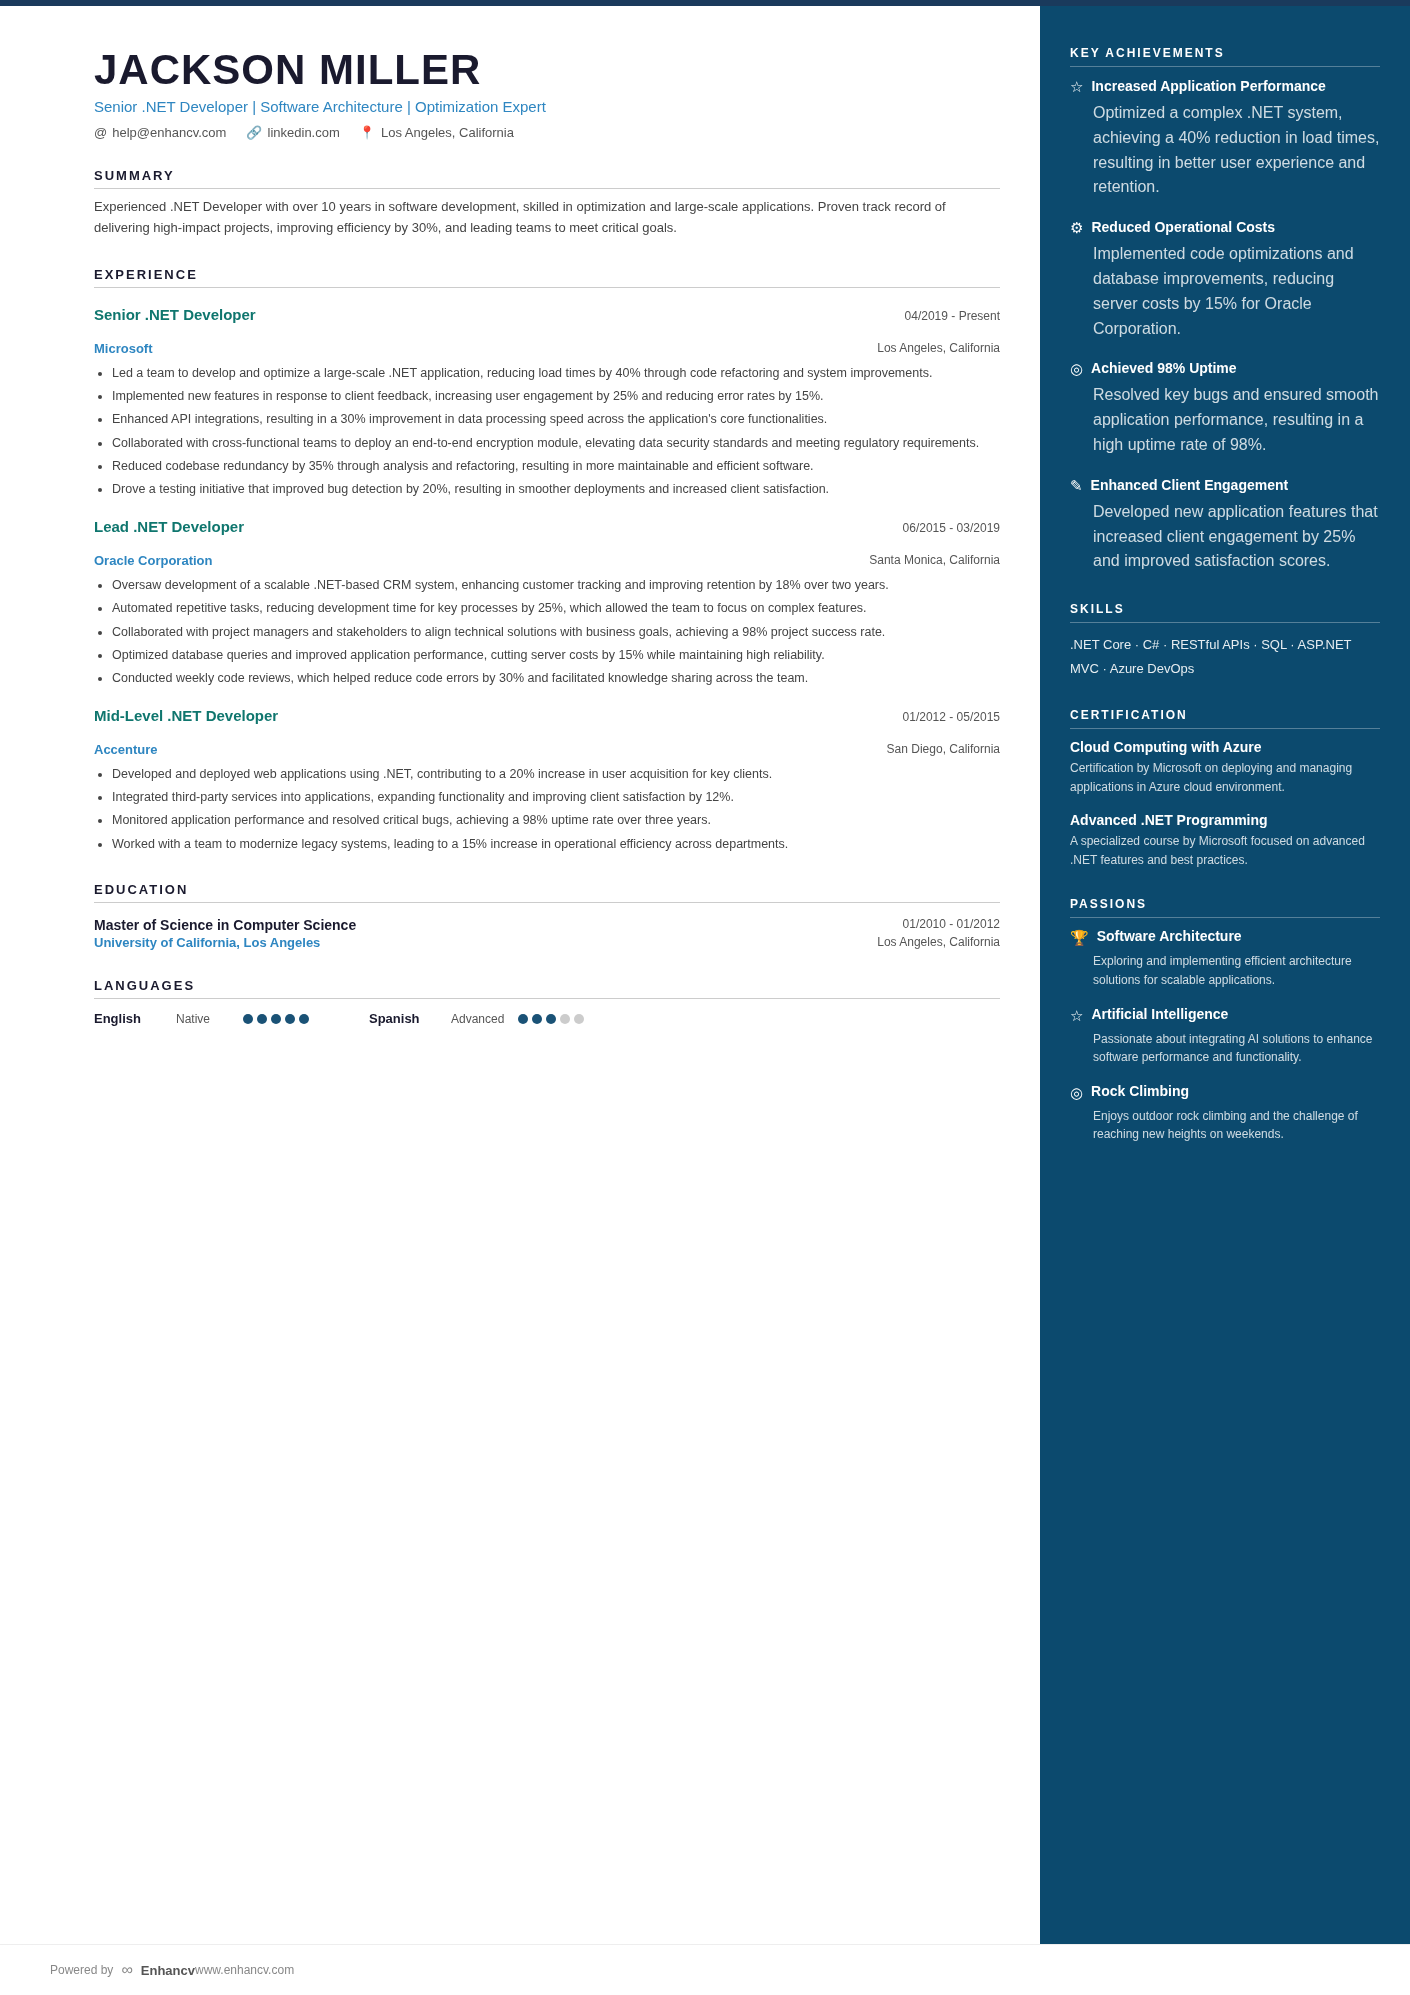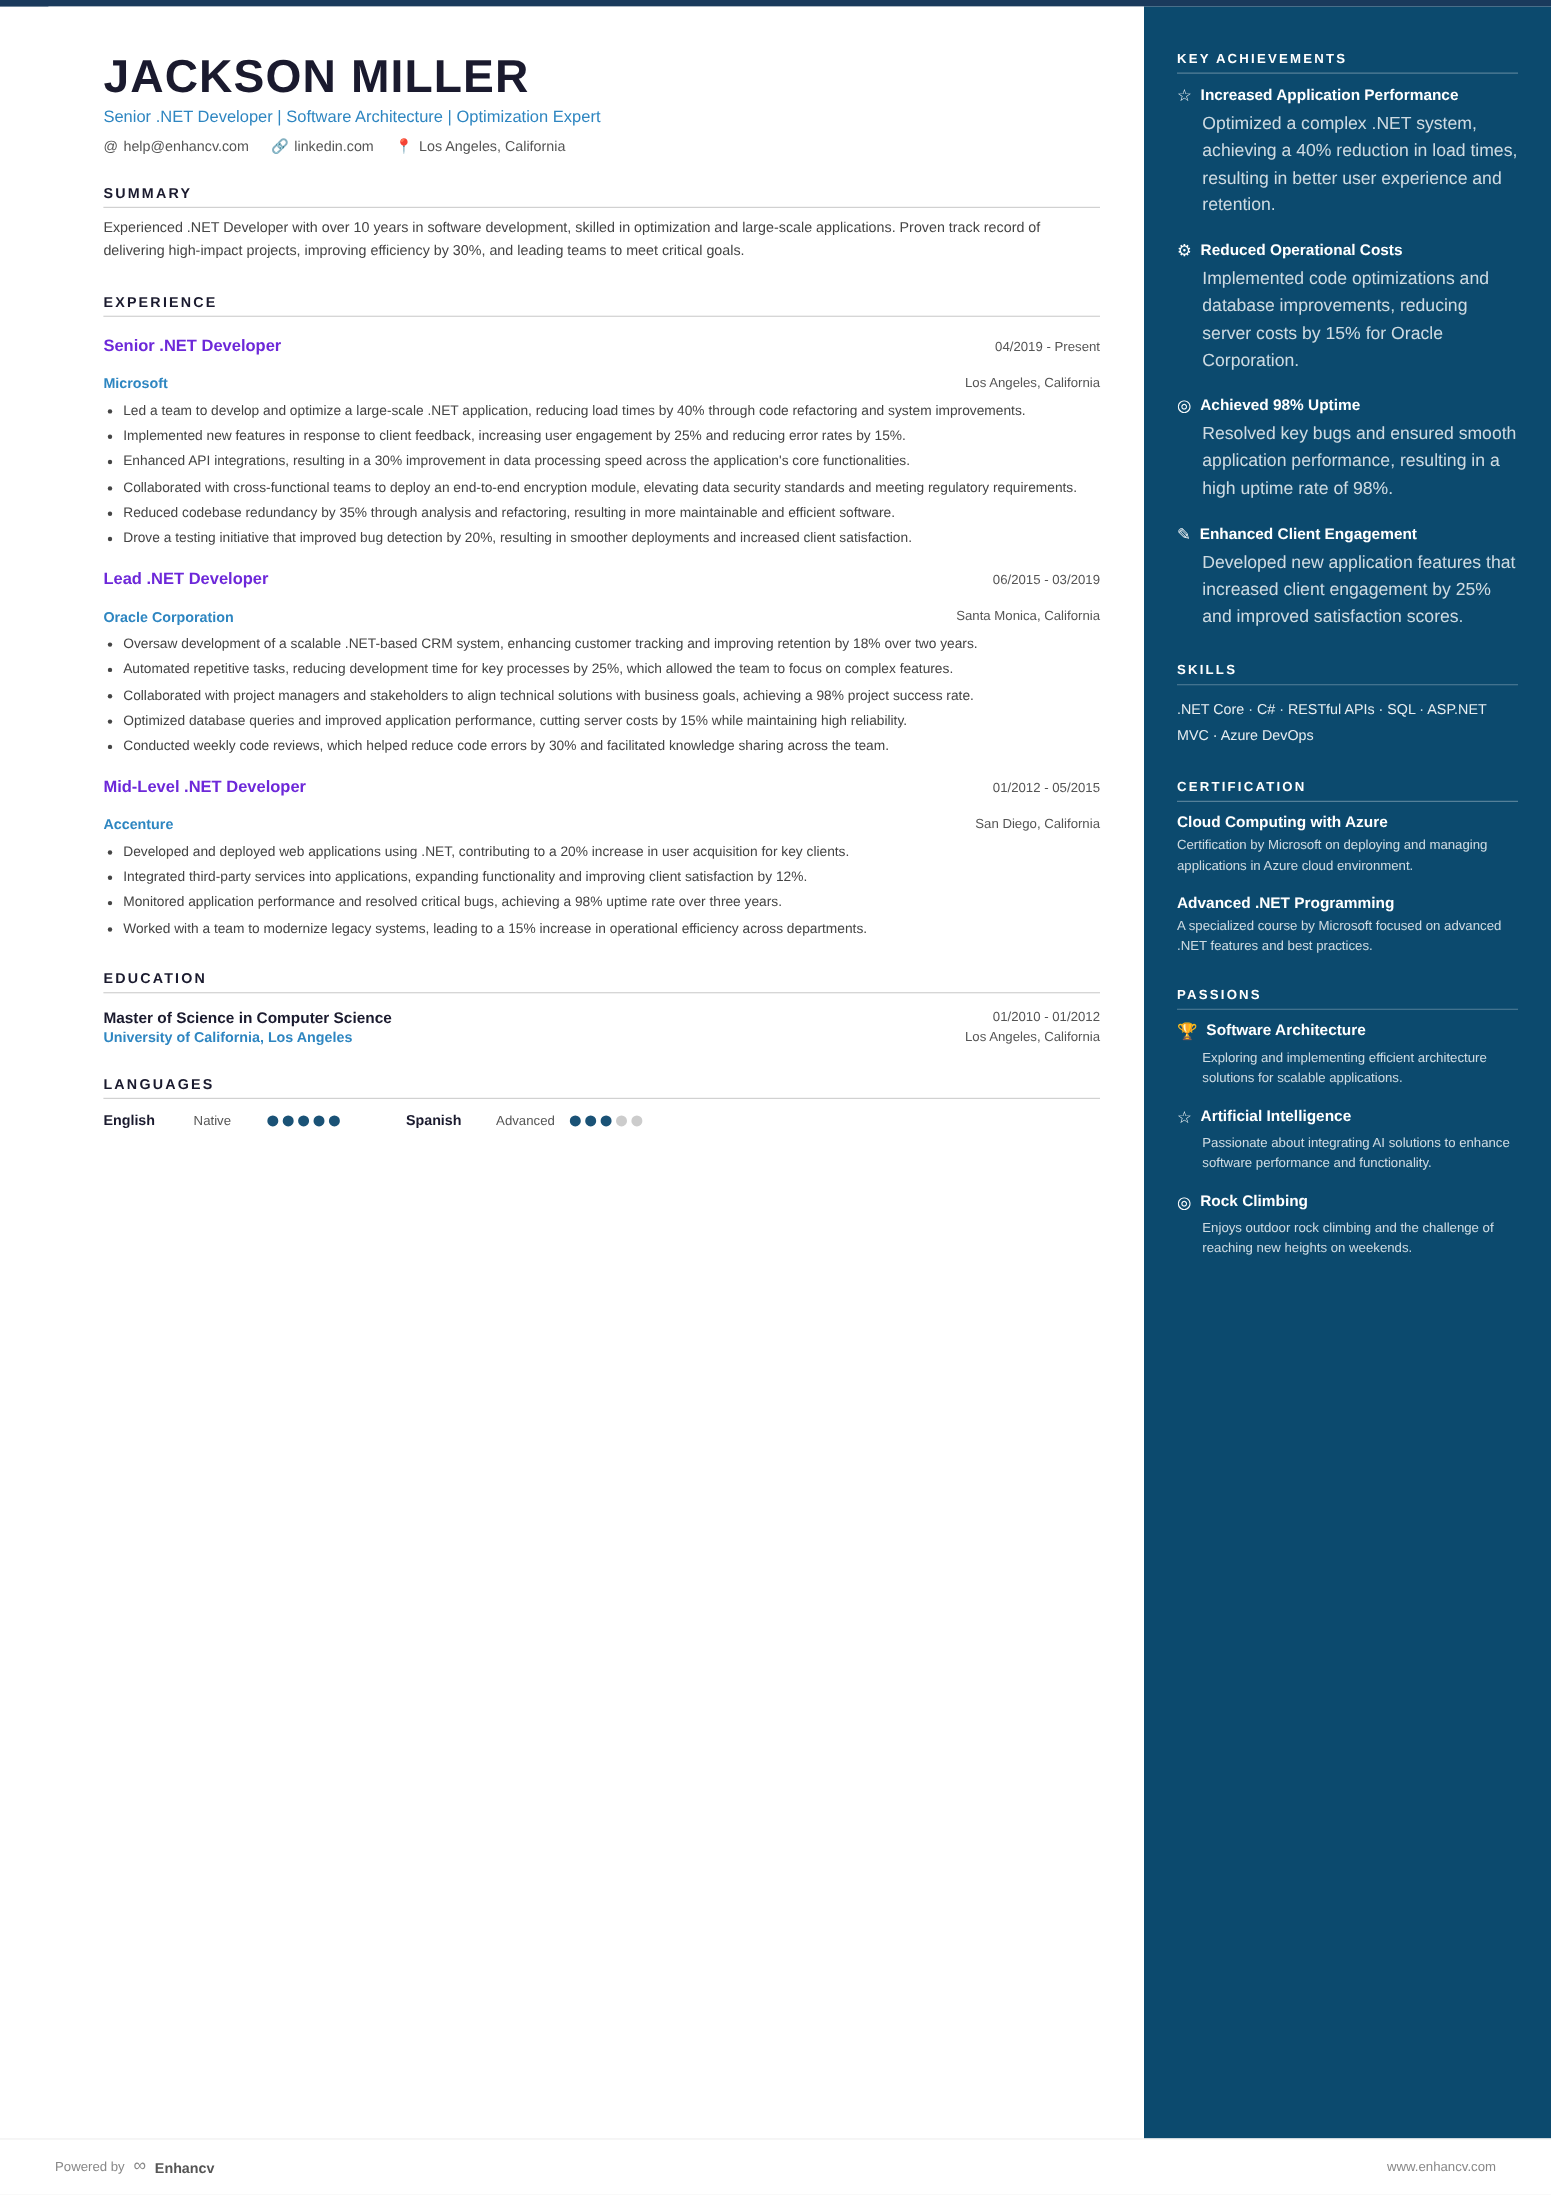--- a/index.html
+++ b/index.html
@@ -86,21 +86,21 @@
       margin-top: 18px;
     }
     .exp-header {
       display: flex;
       justify-content: space-between;
       align-items: baseline;
     }
     .exp-title {
       font-size: 15px;
       font-weight: 700;
-      color: #6d28d9;
+      color: #0f766e;
     }
     .exp-date {
       font-size: 12px;
       color: #555;
     }
     .exp-sub {
       display: flex;
       justify-content: space-between;
       margin-top: 18px;
     }
@@ -185,21 +185,20 @@
       width: 10px;
       height: 10px;
       border-radius: 50%;
     }
     .dot-filled { background: #1a5276; }
     .dot-empty { background: #ccc; }
     
     .footer {
       padding: 16px 50px;
       display: flex;
-      justify-content: space-between;
       align-items: center;
       border-top: 1px solid #eee;
       font-size: 12px;
       color: #888;
     }
     .footer-left {
       display: flex;
       align-items: center;
       gap: 8px;
     }

